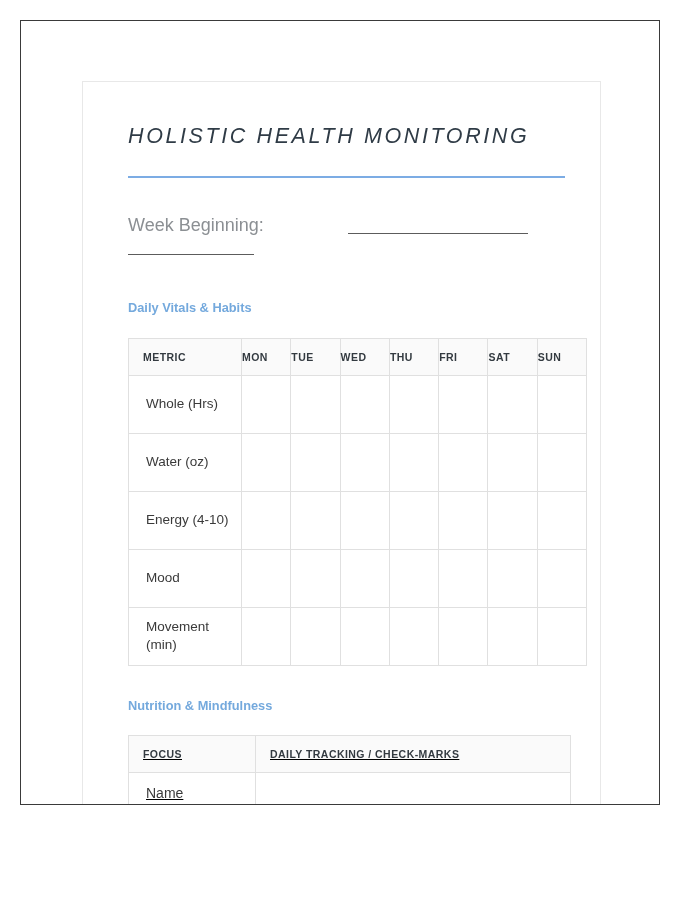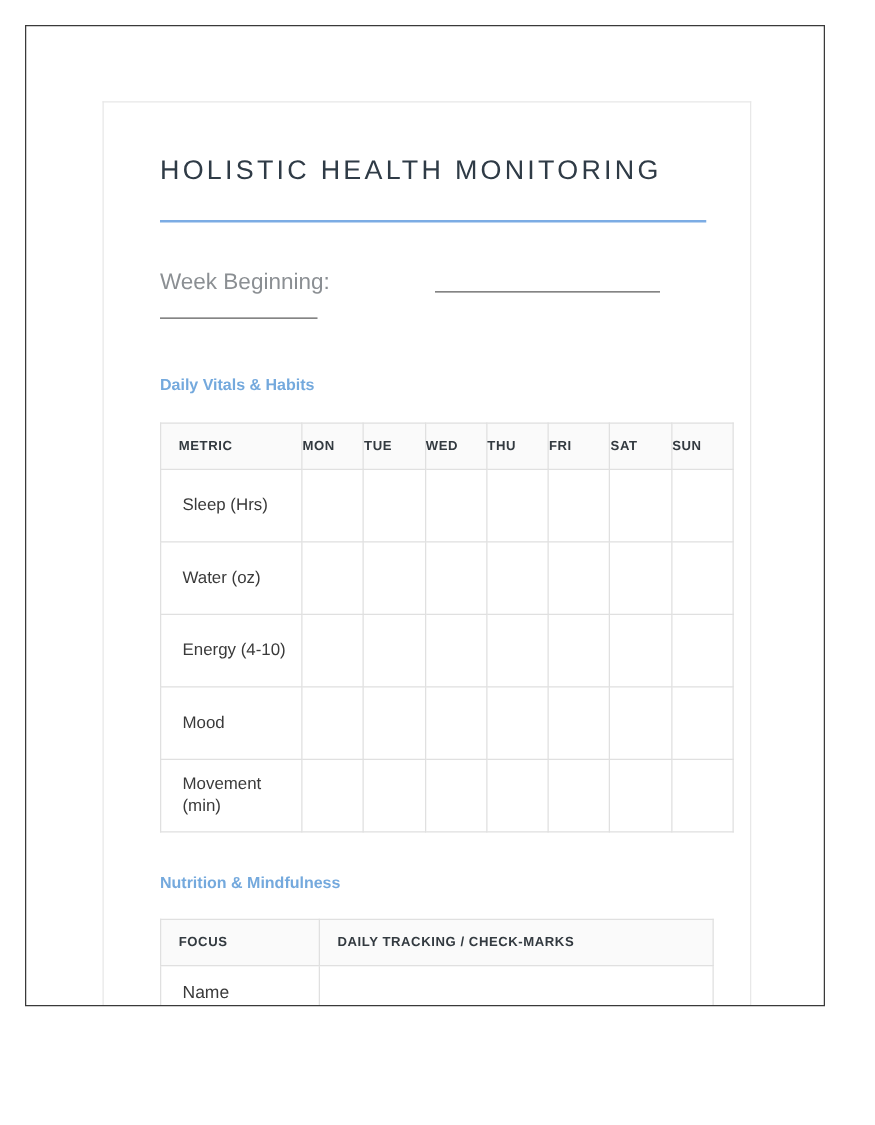--- a/index.html
+++ b/index.html
@@ -46,20 +46,21 @@
 
   
   .doc-title {
     font-size: 21.5px;
     font-weight: 400;
     letter-spacing: 2.6px;
     color: #2f3b46;
     margin: 0;
     white-space: nowrap;
     line-height: 1.2;
+    font-style: italic;
   }
 
   .title-rule {
     margin-top: 26px;
     height: 2px;
     background: #7cace4;
     width: 437px;
   }
 
   
@@ -97,21 +98,21 @@
   .sec-nutrition { margin-top: 32px; }
 
   
   table {
     border-collapse: collapse;
     table-layout: fixed;
     margin-top: 22px;
     background: #ffffff;
   }
   table.vitals { width: 458px; }
-  table.nutrition { width: 442px; }
+  table.nutrition { width: 442px; text-decoration: underline; }
 
   th, td {
     border: 1px solid #e0e0e0;
     box-sizing: border-box;
     vertical-align: middle;
   }
 
   thead th {
     background: #fafafa;
     font-size: 10.5px;
@@ -190,21 +191,21 @@
             <th class="day">TUE</th>
             <th class="day">WED</th>
             <th class="day">THU</th>
             <th class="day">FRI</th>
             <th class="day">SAT</th>
             <th class="day">SUN</th>
           </tr>
         </thead>
         <tbody>
           <tr>
-            <td>Sleep (Hrs)</td>
+            <td>Whole (Hrs)</td>
             <td class="day-cell"></td>
             <td class="day-cell"></td>
             <td class="day-cell"></td>
             <td class="day-cell"></td>
             <td class="day-cell"></td>
             <td class="day-cell"></td>
             <td class="day-cell"></td>
           </tr>
           <tr>
             <td>Water (oz)</td>

